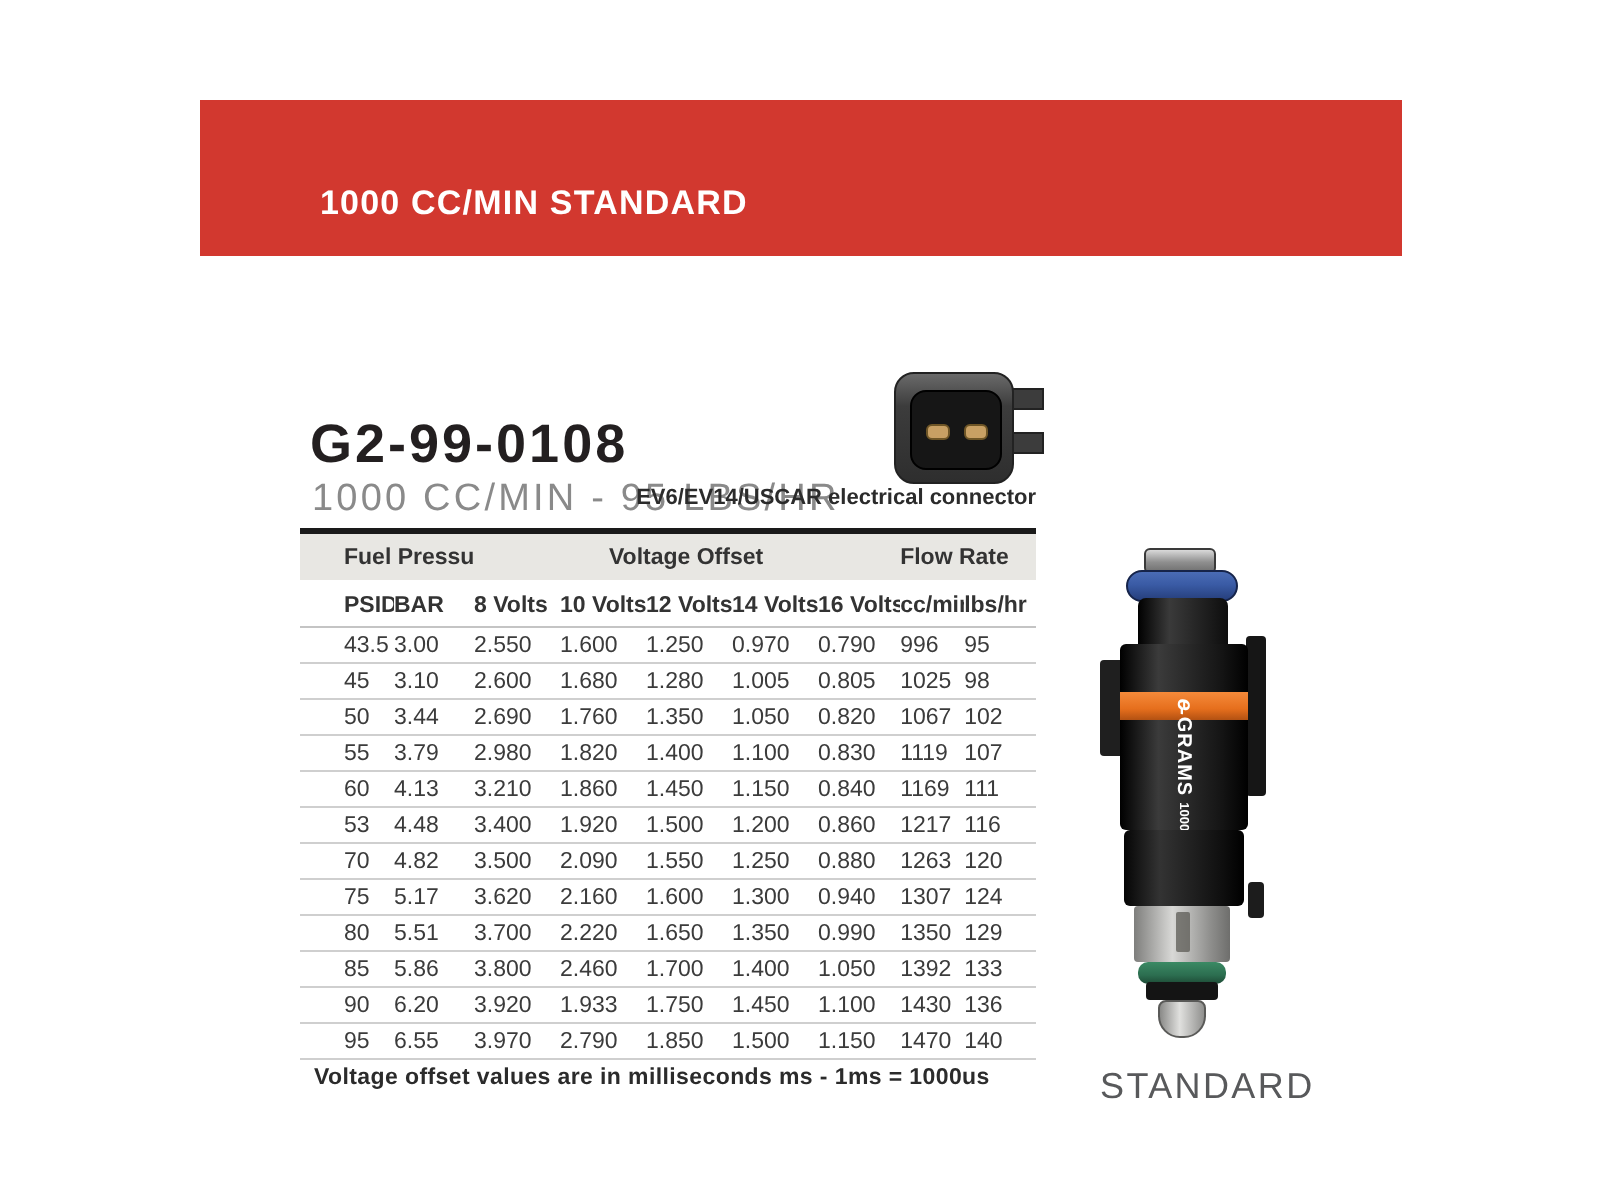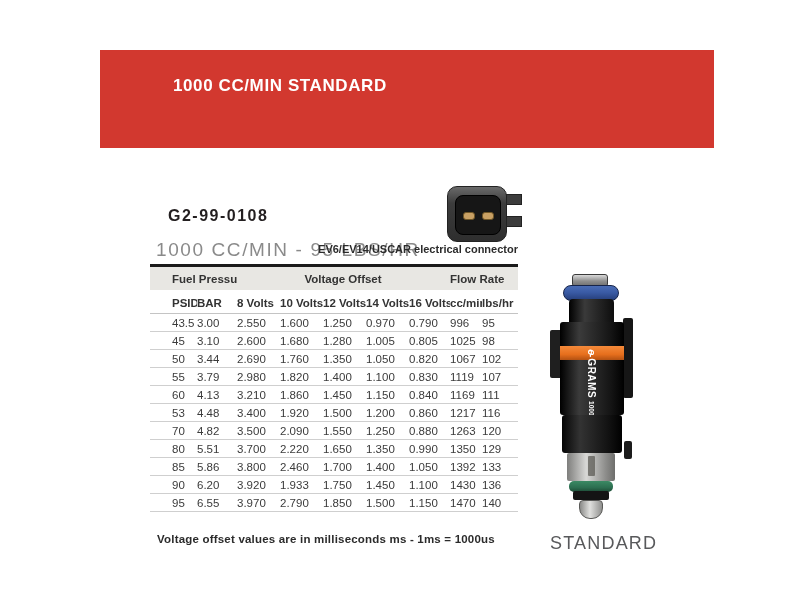--- a/index.html
+++ b/index.html
@@ -2,31 +2,31 @@
 <html><head>
 <meta charset="utf-8">
 <style>
   html,body{margin:0;padding:0;background:#ffffff;}
   .page{
     position:relative;width:800px;height:601px;background:#ffffff;overflow:hidden;
     font-family:"Liberation Sans","DejaVu Sans",sans-serif;color:#222;
   }
   
   .banner{
-    position:absolute;left:100px;top:50px;width:601px;height:98px;
-    background:#d2382f;display:flex;align-items:flex-start;padding-left:13px;
+    position:absolute;left:100px;top:50px;width:601px;height:78px;
+    background:#d2382f;display:flex;align-items:center;
   }
   .banner-title{
     margin-left:60px;margin-top:26px;color:#ffffff;font-weight:bold;
     font-size:17px;letter-spacing:0.6px;
   }
   
   .part-number{
-    position:absolute;left:155px;top:207px;font-size:16px;font-weight:bold;
-    color:#231f20;letter-spacing:1.5px;margin-left:13px;
+    position:absolute;left:155px;top:207px;font-size:27px;font-weight:bold;
+    color:#231f20;letter-spacing:1.5px;
   }
   .part-subtitle{
     position:absolute;left:156px;top:239px;font-size:19px;color:#8a8a8a;
     letter-spacing:1.6px;
   }
   
   .connector{position:absolute;left:447px;top:186px;width:75px;height:56px;}
   .conn-body{
     position:absolute;left:0;top:0;width:58px;height:54px;
     background:linear-gradient(180deg,#6a6a6a,#3c3c3c 30%,#2e2e2e);
@@ -285,20 +285,31 @@
           <td>4.82</td>
           <td>3.500</td>
           <td>2.090</td>
           <td>1.550</td>
           <td>1.250</td>
           <td>0.880</td>
           <td>1263</td>
           <td>120</td>
         </tr>
         <tr>
+          <td>75</td>
+          <td>5.17</td>
+          <td>3.620</td>
+          <td>2.160</td>
+          <td>1.600</td>
+          <td>1.300</td>
+          <td>0.940</td>
+          <td>1307</td>
+          <td>124</td>
+        </tr>
+        <tr>
           <td>80</td>
           <td>5.51</td>
           <td>3.700</td>
           <td>2.220</td>
           <td>1.650</td>
           <td>1.350</td>
           <td>0.990</td>
           <td>1350</td>
           <td>129</td>
         </tr>

